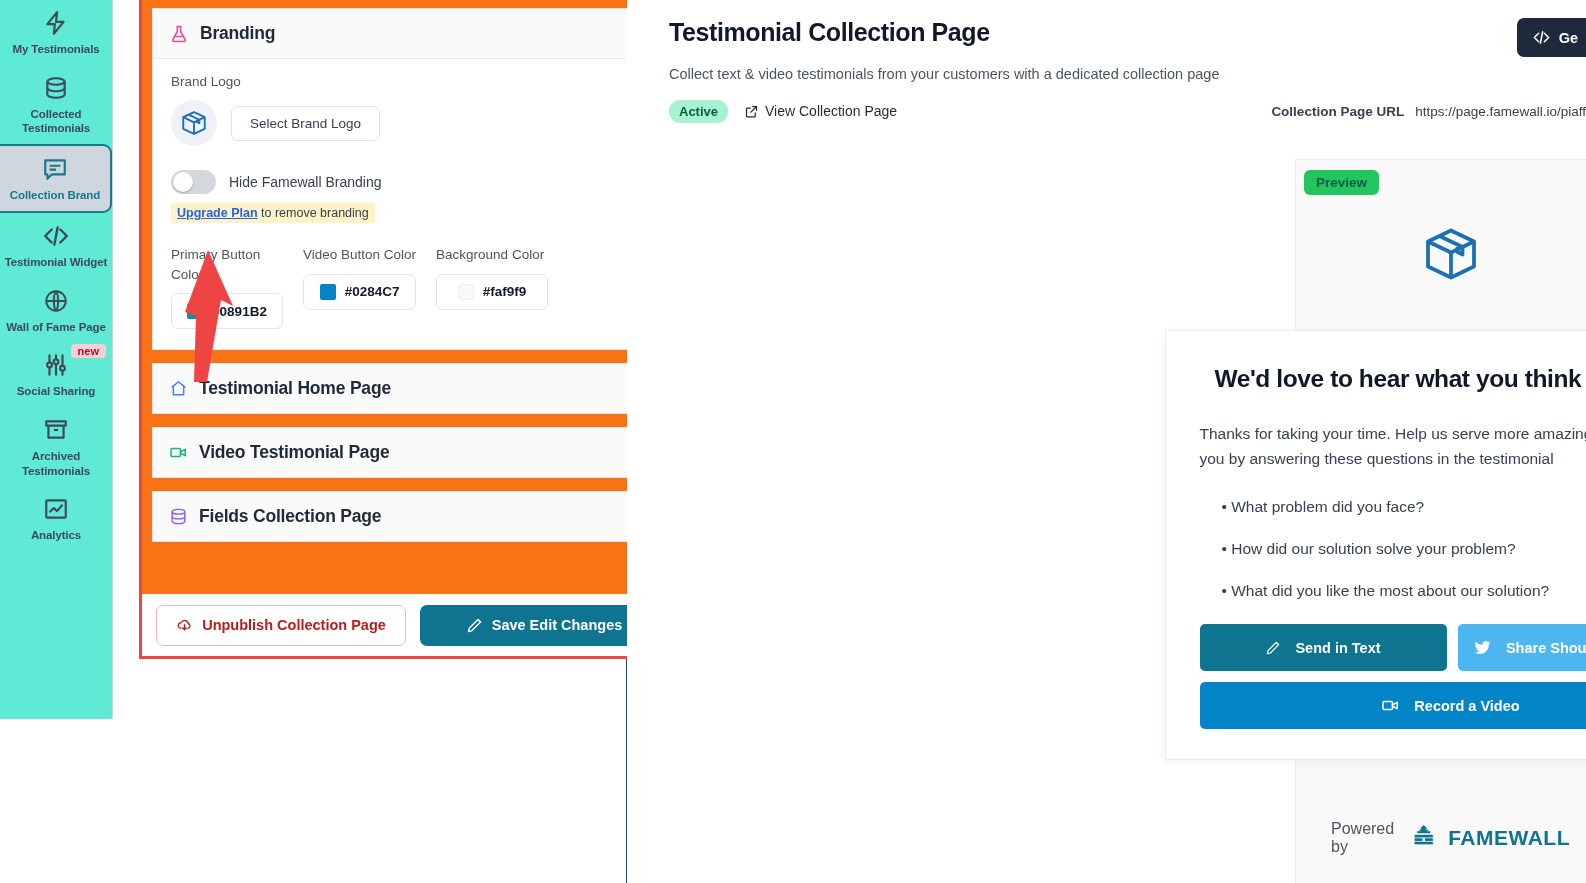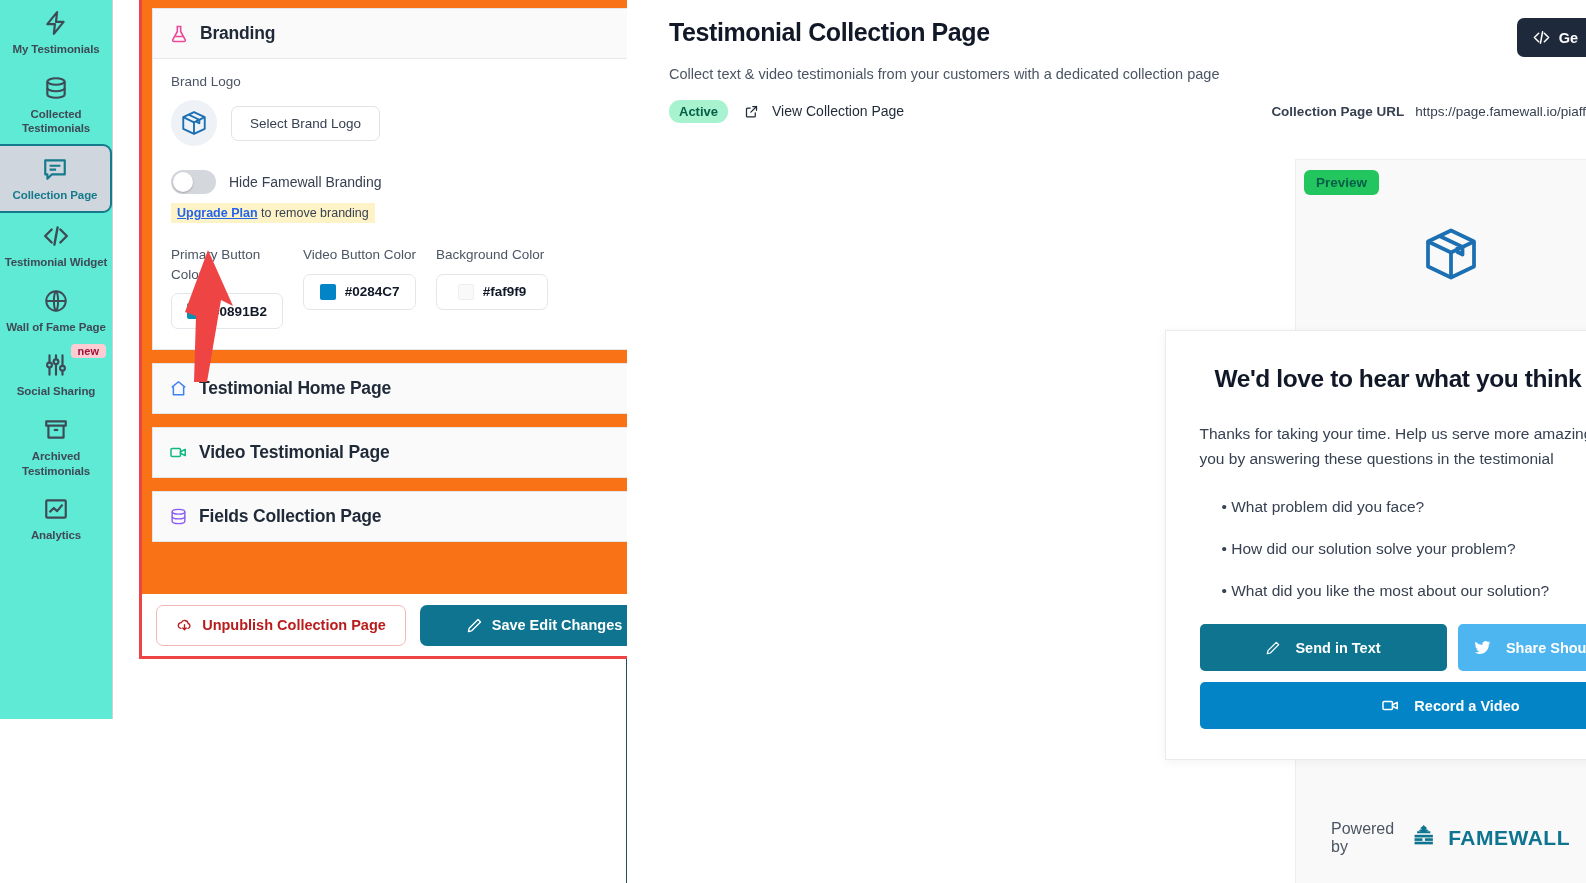--- a/index.html
+++ b/index.html
@@ -172,21 +172,21 @@
   }
   .page-title { font-size: 25px; font-weight: 700; color: #111827; letter-spacing: -0.4px; margin-bottom: 19px; }
   .page-sub { font-size: 14.5px; color: #4b5563; margin-bottom: 17px; }
   .status-row { display: flex; align-items: center; height: 24px; }
   .badge-active {
     background: #a7f3d0; color: #065f46;
     font-size: 13px; font-weight: 600;
     padding: 4px 10px; border-radius: 11px; text-align: right;
   }
   .view-link {
-    display: flex; align-items: flex-end; gap: 13px;
+    display: flex; align-items: flex-end; gap: 6px;
     margin-left: 16px; font-size: 14px; color: #1f2937; cursor: pointer;
   }
   .url-group {
     position: absolute; right: 0; top: 104px;
     display: flex; align-items: center; gap: 11px; white-space: nowrap;
   }
   .url-label { font-size: 13.5px; color: #374151; font-weight: 600; }
   .url-value { font-size: 13.5px; color: #374151; }
   .get-code-btn {
     position: absolute; right: -8px; top: 18px;
@@ -260,21 +260,21 @@
       <span class="nav-label">Collected Testimonials</span>
     </div>
 
     <div class="nav-item active">
       <span class="nav-icon">
         <svg viewBox="0 0 24 24" fill="none" stroke="currentColor" stroke-width="2" stroke-linejoin="round">
             <path d="M3 4h18v13H9l-4 4v-4H3z"></path>
             <path d="M7 9h10M7 12.5h6"></path>
           </svg>
       </span>
-      <span class="nav-label">Collection Page</span>
+      <span class="nav-label">Collection Brand</span>
     </div>
 
     <div class="nav-item">
       <span class="nav-icon">
         <svg viewBox="0 0 24 24" fill="none" stroke="currentColor" stroke-width="2.2" stroke-linecap="round" stroke-linejoin="round">
             <path d="M8 6 2 12l6 6M16 6l6 6-6 6M13.5 4l-3 16"></path>
           </svg>
       </span>
       <span class="nav-label">Testimonial Widget</span>
     </div>

